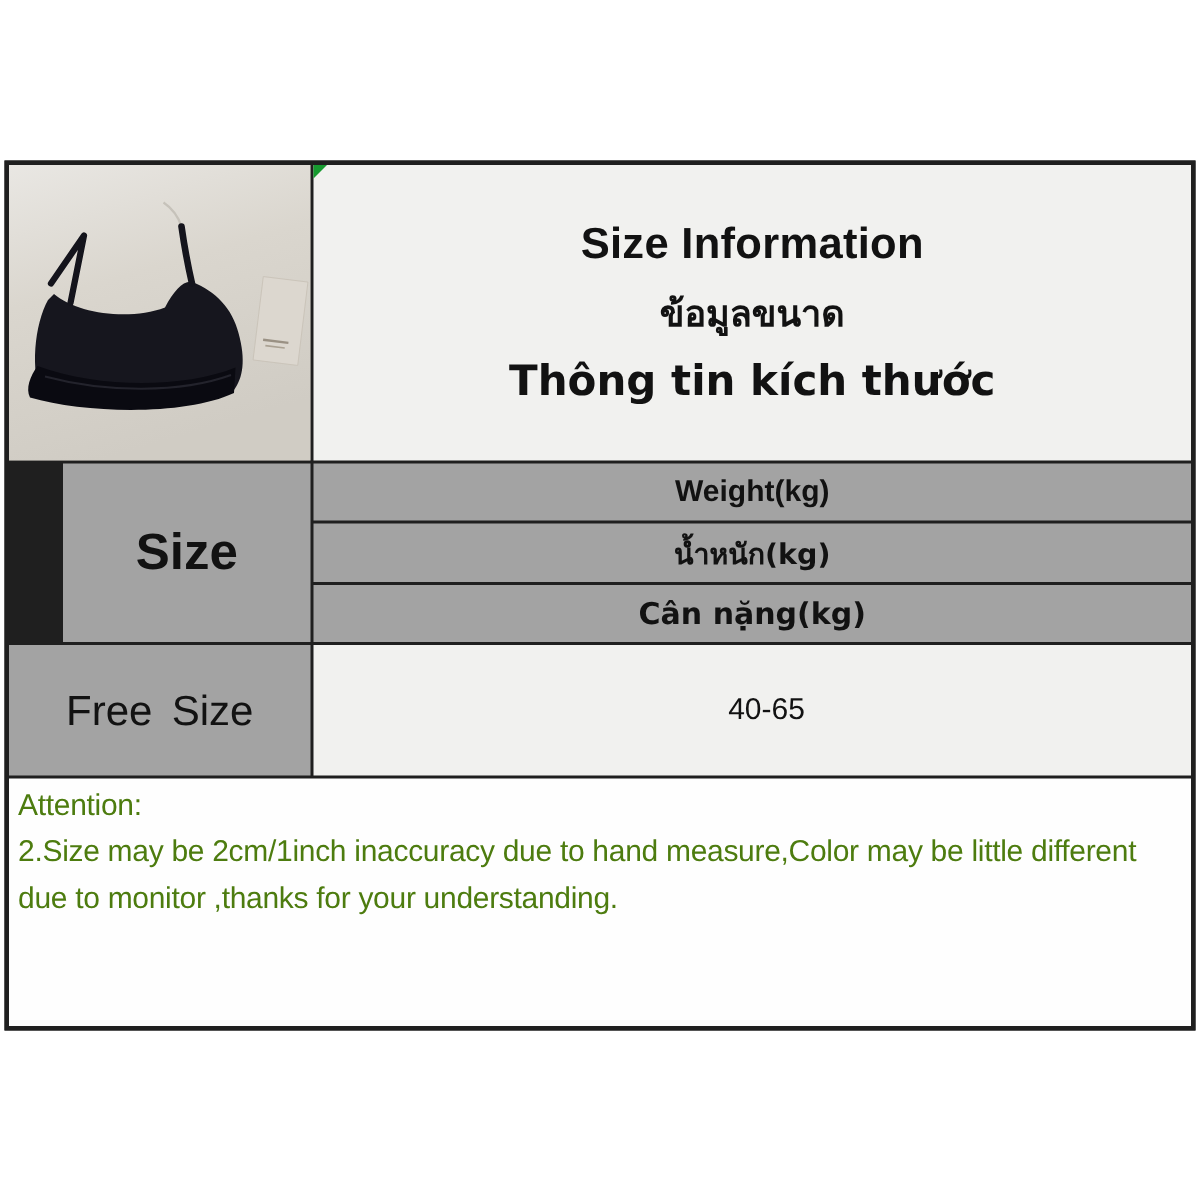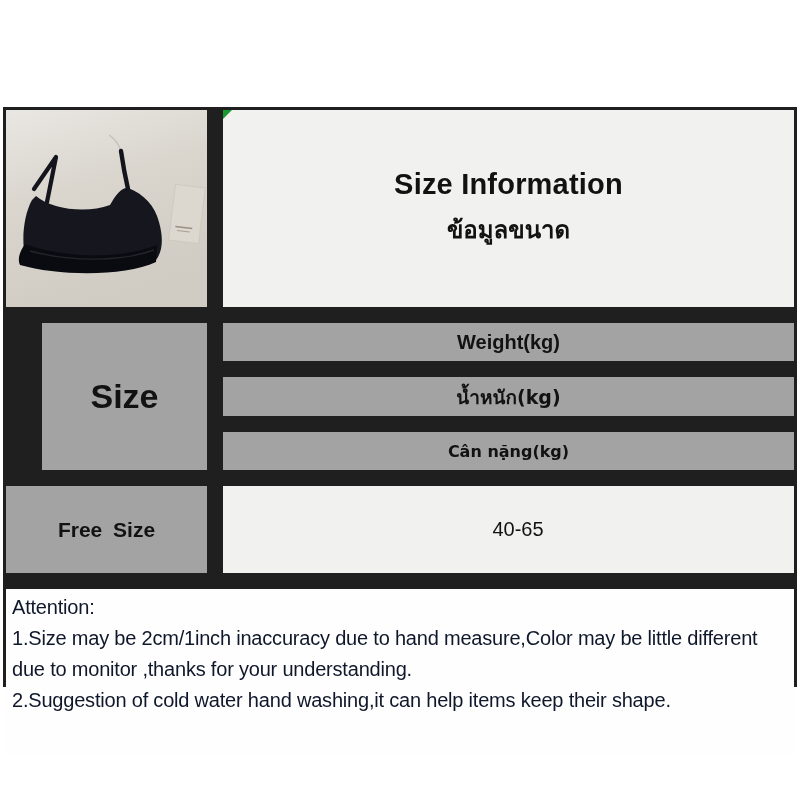--- a/index.html
+++ b/index.html
@@ -6,21 +6,21 @@
   html, body { width: 800px; height: 800px; background: #ffffff; overflow: hidden; }
   body { font-family: "Liberation Sans", sans-serif; color: #121212; }
 
   .canvas { position: relative; width: 800px; height: 800px; background: #ffffff; }
 
   .size-chart {
     position: absolute; left: 3px; top: 107px; width: 794px; height: 580px;
     display: grid;
     grid-template-columns: 201px 1fr;
     grid-template-rows: 197px 38px 39px 38px 87px 165px;
-    gap: 16px;
+    gap: 2px;
     background: #1f1f1f;
     border: 3px solid #1f1f1f;
   }
 
   .cell { display: flex; align-items: center; justify-content: center; }
   .gray  { background: #a3a3a3; }
   .light { background: #f1f1ef; }
 
   
   .photo-cell { grid-area: 1 / 1 / 2 / 2; background: #d8d4cc; overflow: hidden; }
@@ -37,31 +37,31 @@
     border-top: 9px solid #169a2f; border-right: 9px solid transparent;
   }
   .title-en { font-size: 29px; font-weight: bold; letter-spacing: 0.2px; }
   .title-th { font-size: 24px; font-weight: bold; font-family: Liberation Sans, sans-serif; }
   .title-vi { font-size: 28px; font-weight: bold; font-family: "DejaVu Sans", sans-serif; }
 
   
   .size-cell  { grid-area: 2 / 1 / 5 / 2; font-size: 34px; font-weight: bold; margin-left: 36px; }
   .w-en { grid-area: 2 / 2 / 3 / 3; font-size: 20px; font-weight: bold; }
   .w-th { grid-area: 3 / 2 / 4 / 3; font-size: 19px; font-weight: bold; font-family: "DejaVu Sans", sans-serif; }
-  .w-vi { grid-area: 4 / 2 / 5 / 3; font-size: 16px; font-weight: bold; font-family: "DejaVu Sans", sans-serif; }
+  .w-vi { grid-area: 4 / 2 / 5 / 3; font-size: 20px; font-weight: bold; font-family: "DejaVu Sans", sans-serif; }
 
   
-  .fs-label { grid-area: 5 / 1 / 6 / 2; font-size: 21px; font-weight: bold; word-spacing: 5px; }
+  .fs-label { grid-area: 5 / 1 / 6 / 2; font-size: 28px; font-weight: normal; word-spacing: 5px; }
   .fs-value { grid-area: 5 / 2 / 6 / 3; font-size: 20px; padding-left: 19px; }
 
   
   .attention {
     grid-area: 6 / 1 / 7 / 3; background: #fefefe;
     padding: 3px 6px; font-size: 20px; line-height: 31px;
-    letter-spacing: -0.2px; color: #0f172a;
+    letter-spacing: -0.2px; color: #4d7c0f;
   }
 </style>
 </head>
 <body>
 
 <div class="canvas">
   <div class="size-chart">
 
     <div class="cell photo-cell">
       <svg viewBox="0 0 201 197" preserveAspectRatio="none">
@@ -93,31 +93,31 @@
         <path d="M115,41 C117,55 119,66 122,79" fill="none" stroke="#14141c" stroke-width="4.4" stroke-linecap="round"></path>
 
         <path d="M24,141 C65,152 115,152 148,140" fill="none" stroke="#23232c" stroke-width="1.4"></path>
       </svg>
     </div>
 
     <div class="cell header-cell light">
       <div class="corner-flag"></div>
       <div class="title-en">Size Information</div>
       <div class="title-th">ข้อมูลขนาด</div>
+      <div class="title-vi">Thông tin kích thước</div>
     </div>
 
     <div class="cell size-cell gray">Size</div>
 
     <div class="cell w-en gray">Weight(kg)</div>
     <div class="cell w-th gray">น้ำหนัก(kg)</div>
     <div class="cell w-vi gray">Cân nặng(kg)</div>
 
     <div class="cell fs-label gray">Free Size</div>
     <div class="cell fs-value light">40-65</div>
 
     <div class="attention">
       <div>Attention:</div>
-      <div>1.Size may be 2cm/1inch inaccuracy due to hand measure,Color may be little different due to monitor ,thanks for your understanding.</div>
-      <div>2.Suggestion of cold water hand washing,it can help items keep their shape.</div>
+      <div>2.Size may be 2cm/1inch inaccuracy due to hand measure,Color may be little different due to monitor ,thanks for your understanding.</div>
     </div>
 
   </div>
 </div>
 
 </body></html>

